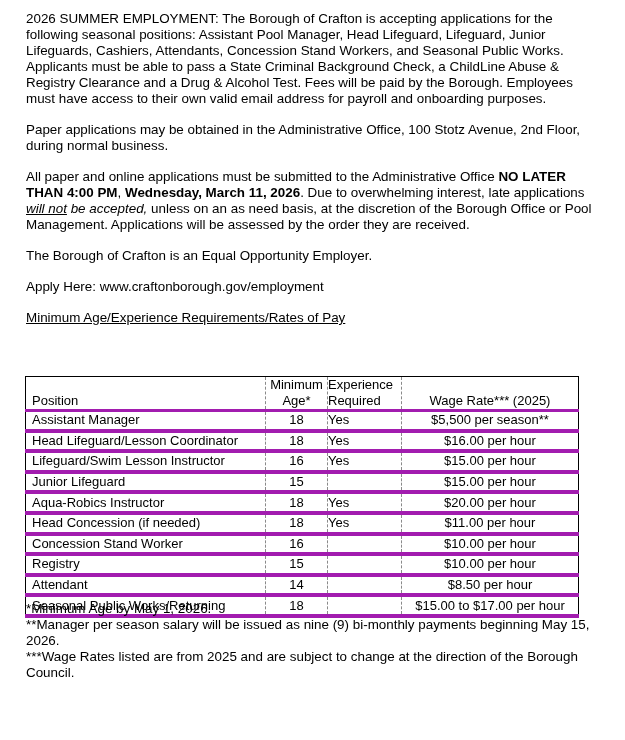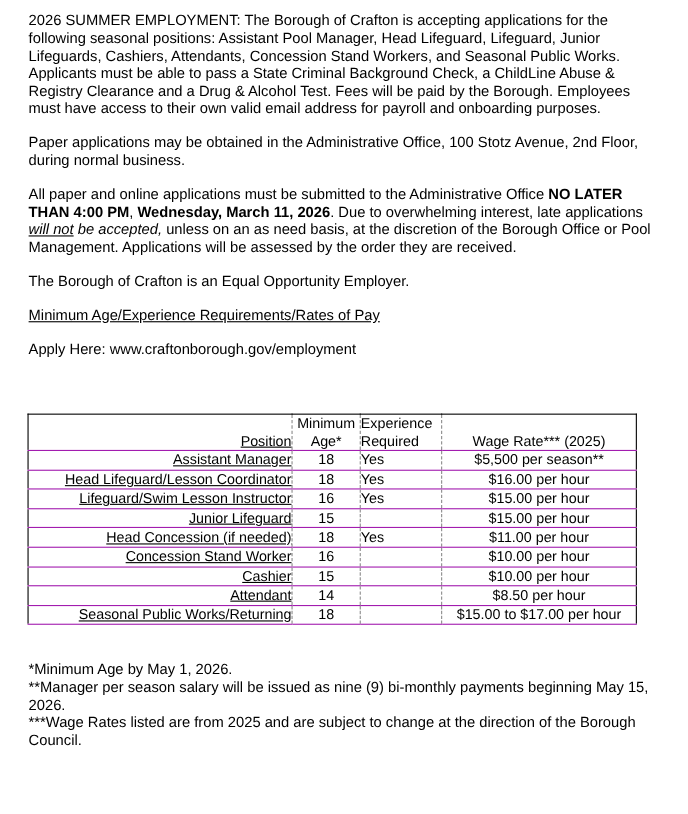--- a/index.html
+++ b/index.html
@@ -14,40 +14,40 @@
   .b { font-weight: bold; }
   .iu { font-style: italic; text-decoration: underline; }
   .i { font-style: italic; }
   .heading-u { text-decoration: underline; }
   table {
     border-collapse: collapse; position: absolute; left: 25px; top: 376px;
     width: 554px; font-size: 13px; line-height: 16px;
   }
   td, th { padding: 0 0 0 6px; font-weight: normal; white-space: nowrap; }
   th { vertical-align: bottom; }
-  .c-pos { width: 233px; text-align: right; text-decoration: underline; }
+  .c-pos { width: 233px; text-align: left; }
   .c-age { width: 61px; text-align: center; padding: 0; }
   .c-exp { width: 73px; text-align: left; padding: 0; }
   .c-wage { text-align: center; padding: 0 2px; }
-  tr.head th { height: 32px; border-bottom: 1px solid #a21caf; }
-  tbody tr td { border-bottom: 1px solid #a21caf; height: 16.6px; }
+  tr.head th { height: 32px; border-bottom: 3px solid #a21caf; }
+  tbody tr td { border-bottom: 4px solid #a21caf; height: 16.6px; }
   .dash-l { border-left: 1px dashed #8a8a8a; }
   .tbl-outer { border: 1px solid #000; }
   .notes { position: absolute; left: 26px; top: 601px; width: 570px; line-height: 16px; }
 </style>
 </head>
 <body>
 
 <div class="doc">
   <p class="para">2026 SUMMER EMPLOYMENT: The Borough of Crafton is accepting applications for the following seasonal positions: Assistant Pool Manager, Head Lifeguard, Lifeguard, Junior Lifeguards, Cashiers, Attendants, Concession Stand Workers, and Seasonal Public Works. Applicants must be able to pass a State Criminal Background Check, a ChildLine Abuse &amp; Registry Clearance and a Drug &amp; Alcohol Test. Fees will be paid by the Borough. Employees must have access to their own valid email address for payroll and onboarding purposes.</p>
   <p class="para">Paper applications may be obtained in the Administrative Office, 100 Stotz Avenue, 2nd Floor, during normal business.</p>
   <p class="para"><span>All paper and online applications must be submitted to the Administrative Office </span><span class="b">NO LATER THAN 4:00 PM</span><span>, </span><span class="b">Wednesday, March 11, 2026</span><span>. Due to overwhelming interest, late applications </span><span class="iu">will not</span><span class="i"> be accepted,</span><span> unless on an as need basis, at the discretion of the Borough Office or Pool Management. Applications will be assessed by the order they are received.</span></p>
   <p class="para">The Borough of Crafton is an Equal Opportunity Employer.</p>
+  <p class="para">Apply Here: www.craftonborough.gov/employment</p>
   <p class="para heading-u">Minimum Age/Experience Requirements/Rates of Pay</p>
-  <p class="para">Apply Here: www.craftonborough.gov/employment</p>
 </div>
 
 <table class="tbl-outer">
   <thead>
     <tr class="head">
       <th class="c-pos">Position</th>
       <th class="c-age dash-l">
           <div>Minimum</div>
           <div>Age*</div>
         </th>
@@ -77,33 +77,39 @@
         <td class="c-exp dash-l">Yes</td>
         <td class="c-wage dash-l">$15.00 per hour</td>
       </tr>
     <tr>
         <td class="c-pos">Junior Lifeguard</td>
         <td class="c-age dash-l">15</td>
         <td class="c-exp dash-l"></td>
         <td class="c-wage dash-l">$15.00 per hour</td>
       </tr>
     <tr>
+        <td class="c-pos">Aqua-Robics Instructor</td>
+        <td class="c-age dash-l">18</td>
+        <td class="c-exp dash-l">Yes</td>
+        <td class="c-wage dash-l">$20.00 per hour</td>
+      </tr>
+    <tr>
         <td class="c-pos">Head Concession (if needed)</td>
         <td class="c-age dash-l">18</td>
         <td class="c-exp dash-l">Yes</td>
         <td class="c-wage dash-l">$11.00 per hour</td>
       </tr>
     <tr>
         <td class="c-pos">Concession Stand Worker</td>
         <td class="c-age dash-l">16</td>
         <td class="c-exp dash-l"></td>
         <td class="c-wage dash-l">$10.00 per hour</td>
       </tr>
     <tr>
-        <td class="c-pos">Cashier</td>
+        <td class="c-pos">Registry</td>
         <td class="c-age dash-l">15</td>
         <td class="c-exp dash-l"></td>
         <td class="c-wage dash-l">$10.00 per hour</td>
       </tr>
     <tr>
         <td class="c-pos">Attendant</td>
         <td class="c-age dash-l">14</td>
         <td class="c-exp dash-l"></td>
         <td class="c-wage dash-l">$8.50 per hour</td>
       </tr>

